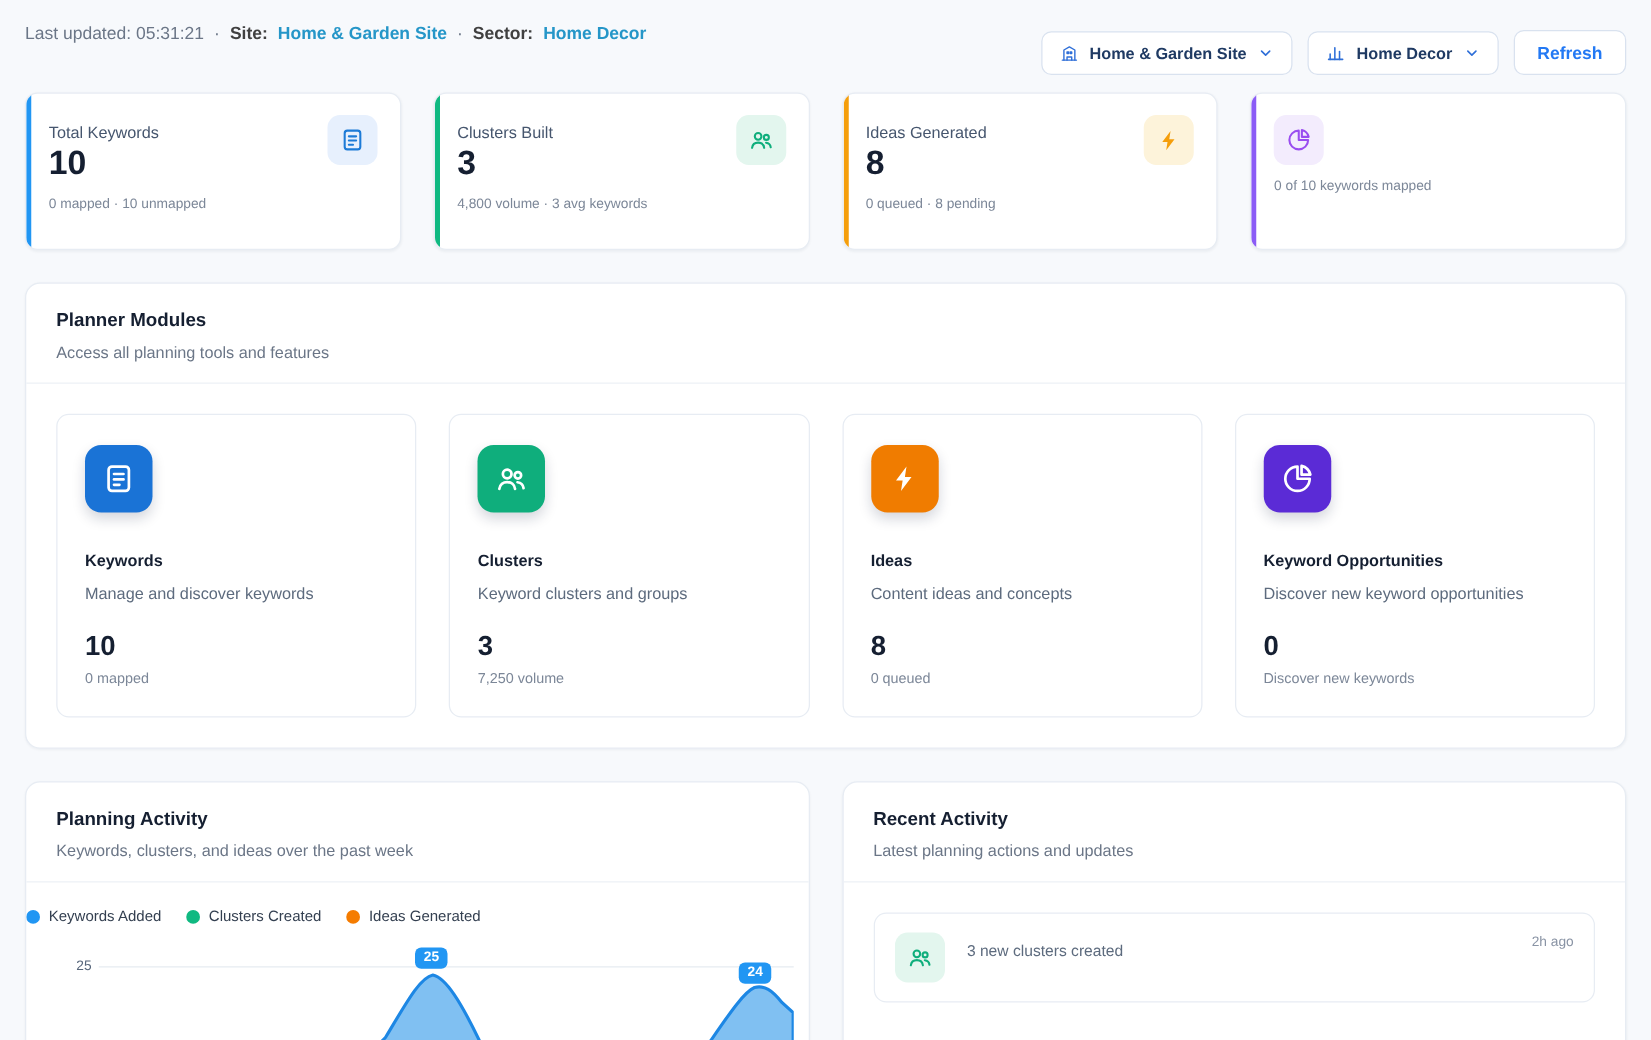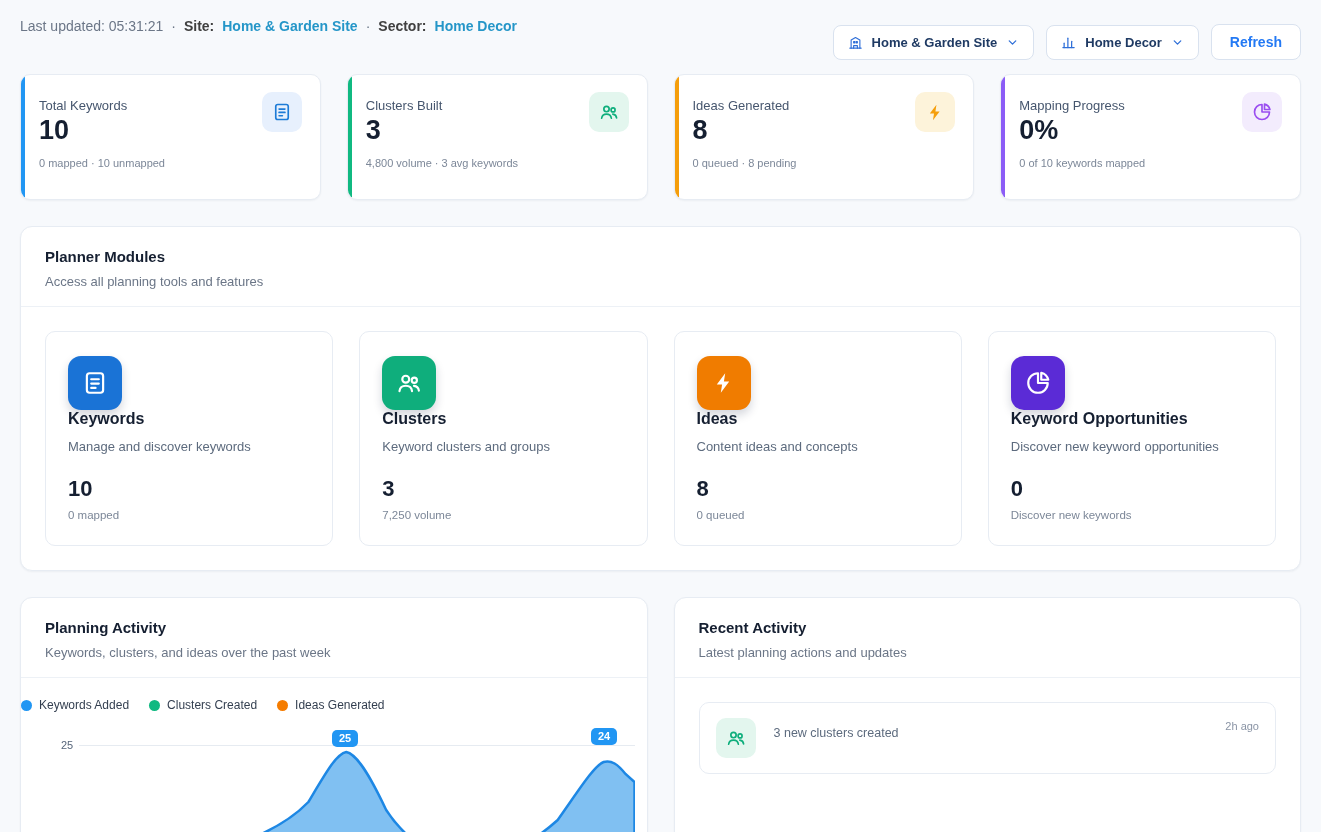--- a/index.html
+++ b/index.html
@@ -65,21 +65,21 @@
   .modules { display:grid; grid-template-columns:repeat(4,1fr); gap:26px; padding:24px; }
   .module-card { border:1px solid #e7ecf3; border-radius:10px; padding:24px 22px; cursor:pointer; background:#fff; }
   .module-icon {
     width:54px; height:54px; border-radius:13px; display:flex; align-items:center;
     justify-content:center; color:#fff; box-shadow:0 5px 10px rgba(15,30,60,.18);
   }
   .module-icon.m-blue   { background:#1a73d6; }
   .module-icon.m-green  { background:#0fae7c; }
   .module-icon.m-orange { background:#f07c00; }
   .module-icon.m-purple { background:#5b2bd6; }
-  .module-title { font-size:16px; font-weight:700; color:#151f31; }
+  .module-title { font-size:13px; font-weight:700; color:#151f31; margin-top:31px; }
   .module-desc  { font-size:13px; color:#5d6b7e; margin-top:11px; }
   .module-value { font-size:22px; font-weight:700; color:#151f31; margin-top:22px; }
   .module-sub   { font-size:11.5px; color:#7c8798; margin-top:7px; }
   
   .bottom { display:grid; grid-template-columns:1fr 1fr; gap:26px; margin:26px 20px 0; }
   .bottom .panel { height:420px; overflow:hidden; }
   
   .legend { display:flex; justify-content:flex-start; gap:20px; padding:20px 0 4px; font-size:12px; color:#333f50; }
   .legend-item { display:flex; align-items:center; gap:7px; cursor:pointer; }
   .dot { width:11px; height:11px; border-radius:50%; }
@@ -88,21 +88,21 @@
   .dot.d-orange { background:#f57c00; }
   .chart-area { position:relative; height:200px; margin-top:8px; }
   .ytick { position:absolute; left:40px; top:15px; font-size:11px; color:#56657a; }
   .gridline { position:absolute; left:58px; right:12px; top:21px; border-top:1px solid #e6ebf1; }
   .chart-svg { position:absolute; left:58px; right:12px; top:0; height:200px; width:calc(100% - 70px); }
   .pt-badge {
     position:absolute; background:#2196f3; color:#fff; font-size:11px; font-weight:700;
     padding:2px 7px; border-radius:5px; line-height:13px;
   }
   .pt-badge.b1 { left:311px; top:6px; }
-  .pt-badge.b2 { left:570px; top:4px; }
+  .pt-badge.b2 { left:570px; top:18px; }
   
   .activity-list { padding:24px; }
   .activity-item {
     display:flex; align-items:flex-start; gap:18px; border:1px solid #e7ecf3;
     border-radius:10px; padding:15px 16px; background:#fff;
   }
   .activity-icon { width:40px; height:40px; border-radius:10px; background:#e3f6ee; color:#0fae7c;
     display:flex; align-items:center; justify-content:center; flex:none; }
   .activity-text { flex:1; }
   .activity-title { font-size:14px; font-weight:700; color:#151f31; }
@@ -210,24 +210,20 @@
         <svg width="19" height="19" viewBox="0 0 24 24" fill="currentColor">
             <path d="M13.2 2.2 4.8 13.4h5.3l-1.3 8.4 8.4-11.2h-5.3z"></path>
           </svg>
       </div>
     </div>
     <div class="stat-sub">0 queued · 8 pending</div>
   </div>
 
   <div class="stat-card a-purple">
     <div class="stat-top">
-      <div>
-        <div class="stat-label">Mapping Progress</div>
-        <div class="stat-value">0%</div>
-      </div>
       <div class="stat-icon t-purple">
         <svg width="20" height="20" viewBox="0 0 24 24" fill="none" stroke="currentColor" stroke-width="2" stroke-linejoin="round">
             <path d="M12 3a9 9 0 1 0 9 9h-9z"></path>
             <path d="M15 2.5a9 9 0 0 1 6.5 6.5H15z"></path>
           </svg>
       </div>
     </div>
     <div class="stat-sub">0 of 10 keywords mapped</div>
   </div>
 </div>

